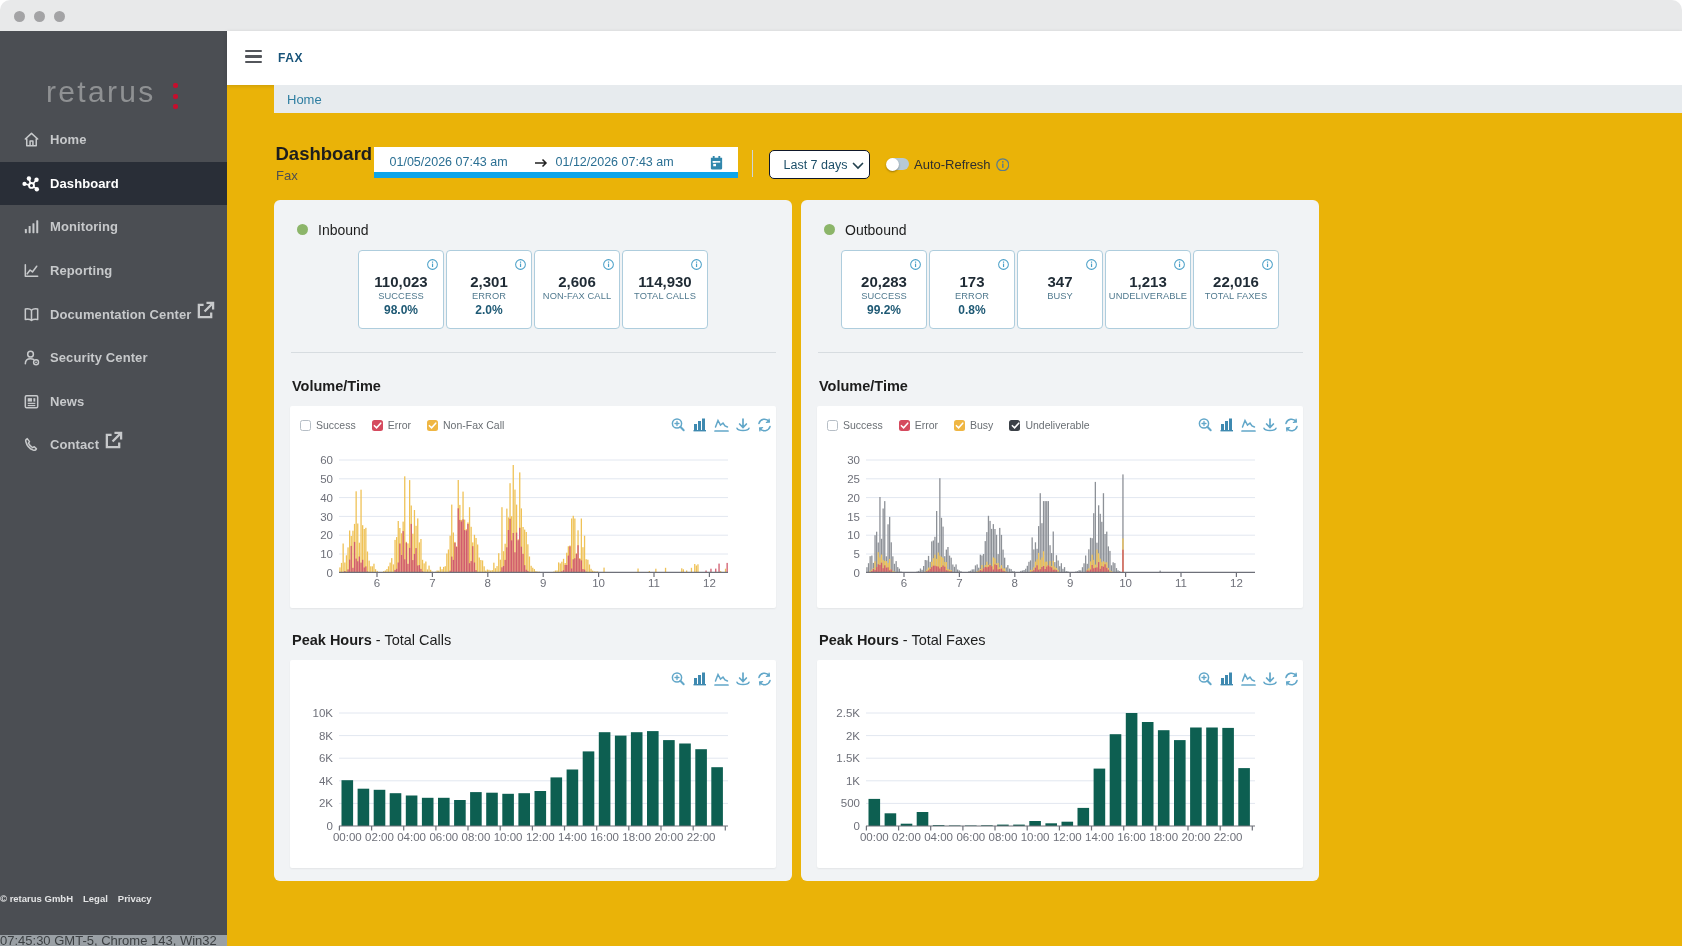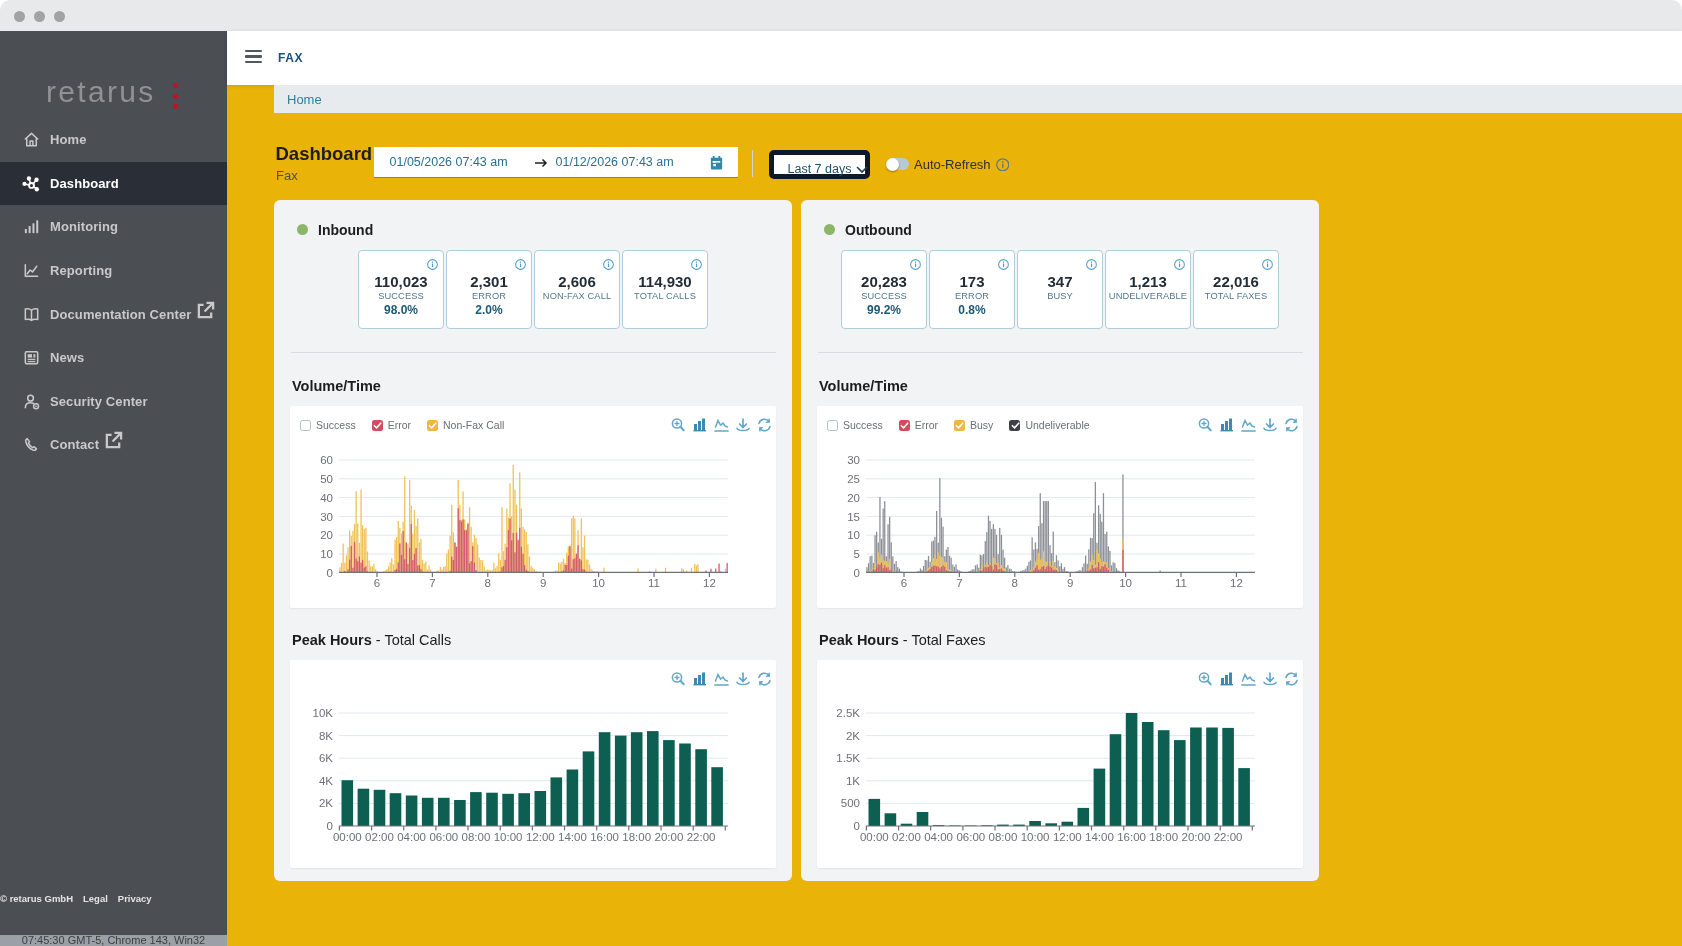--- a/index.html
+++ b/index.html
@@ -12,46 +12,46 @@
 .ldots i{display:block;width:5px;height:5px;border-radius:2px;background:#c40f2e;margin-bottom:5.5px}
 .nav{position:absolute;left:0;top:87px;width:227px}
 .nitem{position:relative;height:43.6px;display:flex;align-items:center;padding-left:22px;
   font-size:13px;font-weight:700;color:#c7c9cb;letter-spacing:.1px;white-space:nowrap}
 .nitem svg{width:19px;height:19px;margin-right:9px;flex:none}
 .nitem.act{background:#292e37;color:#fff}
 .sfoot{position:absolute;left:0;bottom:31px;width:227px;font-size:9.5px;
   font-weight:700;color:#e3e4e5}
 .sfoot span{margin:0 5px}
 .strip{position:absolute;left:0;top:935px;width:227px;height:11px;background:#9aa0a5;
-  font-size:11px;color:#3c4043;text-align:center;line-height:11px}
+  font-size:13px;color:#3c4043;line-height:11px}
 .main{position:absolute;left:227px;top:31px;width:1455px;height:915px;background:#eab308}
 .topbar{position:absolute;left:0;top:0;width:1455px;height:54px;background:#fff;
   box-shadow:0 1px 4px rgba(0,0,0,.14);z-index:5}
 .burger{position:absolute;left:18px;top:19px;width:17px}
 .burger i{display:block;height:2.4px;border-radius:1px;background:#53565b;margin-bottom:3px}
 .faxtitle{position:absolute;left:51px;top:20px;font-size:12px;font-weight:700;color:#175379;letter-spacing:.6px}
 .crumb{position:absolute;left:47px;top:54px;width:1408px;height:28px;background:#e7ebee;z-index:6}
 .crumb span{position:absolute;left:13px;top:7px;font-size:13px;color:#2e7ea1}
 .title{position:absolute;left:48.5px;top:112px;font-size:18.5px;font-weight:700;color:#1d1d1d}
 .subtitle{position:absolute;left:49px;top:137px;font-size:13px;color:#4f4f4f}
 .datectl{position:absolute;left:146.5px;top:116px;width:364px;height:31px;background:#fff;
-  border-bottom:1px solid #0ea5e9;font-size:12.5px;color:#2a6f93}
+  border-bottom:6px solid #0ea5e9;font-size:12.5px;color:#2a6f93}
 .datectl .d1{position:absolute;left:16px;top:8px}
 .datectl .d2{position:absolute;left:182px;top:8px}
 .vsep{position:absolute;left:524.5px;top:119px;width:1px;height:27px;background:#cfd4d8}
 .rangebtn{position:absolute;left:541.5px;top:118.5px;width:101px;height:29px;background:#fff;
-  border:5px solid #0f172a;border-radius:5px;font-size:14px;color:#1c4e68}
+  border:1px solid #0f172a;border-radius:5px;font-size:14px;color:#1c4e68}
 .rangebtn span{position:absolute;left:14px;top:7.5px;font-size:12.5px}
 .toggle{position:absolute;left:659.5px;top:127px;width:22px;height:12px;background:#b7c9d4;border-radius:6px}
 .knob{position:absolute;left:-1px;top:-0.5px;width:13px;height:13px;border-radius:50%;background:#fff;
   box-shadow:0 1px 2px rgba(0,0,0,.35)}
 .arlabel{position:absolute;left:687px;top:126px;font-size:13px;font-weight:500;color:#2e2e2e}
 .panel{position:absolute;top:169px;width:518px;height:681px;background:#f1f3f5;border-radius:6px}
 .p-inb{left:47px}.p-outb{left:574px}
-.phead{position:absolute;top:22px;font-size:14px;font-weight:700;color:#1d1d1d}
+.phead{position:absolute;top:22px;font-size:14px;font-weight:400;color:#1d1d1d}
 .pdot{position:absolute;left:23px;top:24px;width:11px;height:11px;border-radius:50%;background:#8cb569}
 .cards{position:absolute;left:0;top:50px;width:518px;display:flex;justify-content:center;gap:2px}
 .card{position:relative;width:86px;height:79px;background:#fff;border:1px solid #aecddd;border-radius:4px;
   text-align:center}
 .card .num{position:absolute;left:0;top:22px;width:100%;font-size:15px;font-weight:700;color:#1f2b35}
 .card .lbl{position:absolute;left:0;top:40px;width:100%;font-size:9.3px;color:#50798e;letter-spacing:.1px}
 .card .pct{position:absolute;left:0;top:52px;width:100%;font-size:12px;font-weight:700;color:#1e5974}
 .card .info{position:absolute;right:5px;top:5px}
 .psep{position:absolute;left:16.5px;top:152px;width:485px;height:1px;background:#d7dce0}
 .ctitle{position:absolute;left:18px;font-size:14.5px;color:#1d1d1d}
@@ -120,38 +120,38 @@
         <svg viewBox="0 0 20 20">
           <path stroke="#c7c9cb" fill="none" stroke-width="1.6" stroke-linecap="round" stroke-linejoin="round" d="M10 5.5 C8.5 4 6 3.8 3.5 4.3 V15.3 C6 14.8 8.5 15 10 16.2 C11.5 15 14 14.8 16.5 15.3 V4.3 C14 3.8 11.5 4 10 5.5 V16"></path>
         </svg>
         <span>Documentation Center</span>
         <svg width="9" height="9" viewBox="0 0 10 10" style="margin-left:5px;position:relative;top:-4px">
           <path stroke="#c7c9cb" fill="none" stroke-width="1.2" d="M4 2 H1.5 V8.5 H8 V6 M5.5 1 H9 V4.5 M9 1 L4.5 5.5"></path>
         </svg>
       </div>
       <div class="nitem">
         <svg viewBox="0 0 20 20">
+          <circle cx="9" cy="6.5" r="3" fill="none" stroke="#c7c9cb" stroke-width="1.6"></circle>
+          <path stroke="#c7c9cb" fill="none" stroke-width="1.6" stroke-linecap="round" stroke-linejoin="round" d="M3.5 16.5 C3.5 12.8 6 11.2 9 11.2 C10.2 11.2 11.3 11.5 12.2 12"></path>
+          <circle cx="14.8" cy="15" r="2.6" fill="none" stroke="#c7c9cb" stroke-width="1.5"></circle>
+          <circle cx="14.8" cy="15" r="0.9" fill="#c7c9cb"></circle>
+        </svg>
+        <span>Security Center</span>
+      </div>
+      <div class="nitem">
+        <svg viewBox="0 0 20 20">
           <rect x="3.5" y="4" width="13" height="12.5" rx="1.2" fill="none" stroke="#c7c9cb" stroke-width="1.6"></rect>
           <g fill="#c7c9cb">
             <rect x="6" y="6.5" width="4.5" height="3.6"></rect>
             <rect x="6" y="11.3" width="8" height="1.3"></rect>
             <rect x="6" y="13.6" width="8" height="1.3"></rect>
             <rect x="12" y="6.5" width="2" height="3.6"></rect>
           </g>
         </svg>
         <span>News</span>
-      </div>
-      <div class="nitem">
-        <svg viewBox="0 0 20 20">
-          <circle cx="9" cy="6.5" r="3" fill="none" stroke="#c7c9cb" stroke-width="1.6"></circle>
-          <path stroke="#c7c9cb" fill="none" stroke-width="1.6" stroke-linecap="round" stroke-linejoin="round" d="M3.5 16.5 C3.5 12.8 6 11.2 9 11.2 C10.2 11.2 11.3 11.5 12.2 12"></path>
-          <circle cx="14.8" cy="15" r="2.6" fill="none" stroke="#c7c9cb" stroke-width="1.5"></circle>
-          <circle cx="14.8" cy="15" r="0.9" fill="#c7c9cb"></circle>
-        </svg>
-        <span>Security Center</span>
       </div>
       <div class="nitem">
         <svg viewBox="0 0 20 20">
           <path stroke="#c7c9cb" fill="none" stroke-width="1.6" stroke-linecap="round" stroke-linejoin="round" d="M5.5 3.8 C4.3 4.3 3.6 5.3 4 6.9 C4.9 10.7 8.2 14.6 11.8 15.9 C13.3 16.4 14.6 15.8 15.2 14.6 L12.9 12.4 L11.2 13.3 C9.3 12.3 7.6 10.4 6.8 8.6 L7.9 7 Z"></path>
         </svg>
         <span>Contact</span>
         <svg width="9" height="9" viewBox="0 0 10 10" style="margin-left:5px;position:relative;top:-4px">
           <path stroke="#c7c9cb" fill="none" stroke-width="1.2" d="M4 2 H1.5 V8.5 H8 V6 M5.5 1 H9 V4.5 M9 1 L4.5 5.5"></path>
         </svg>
       </div>

